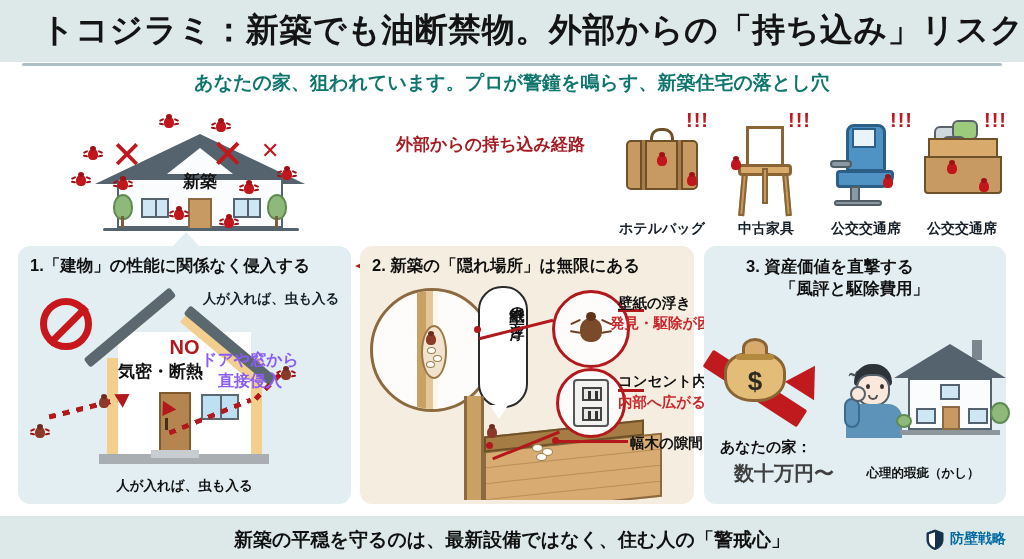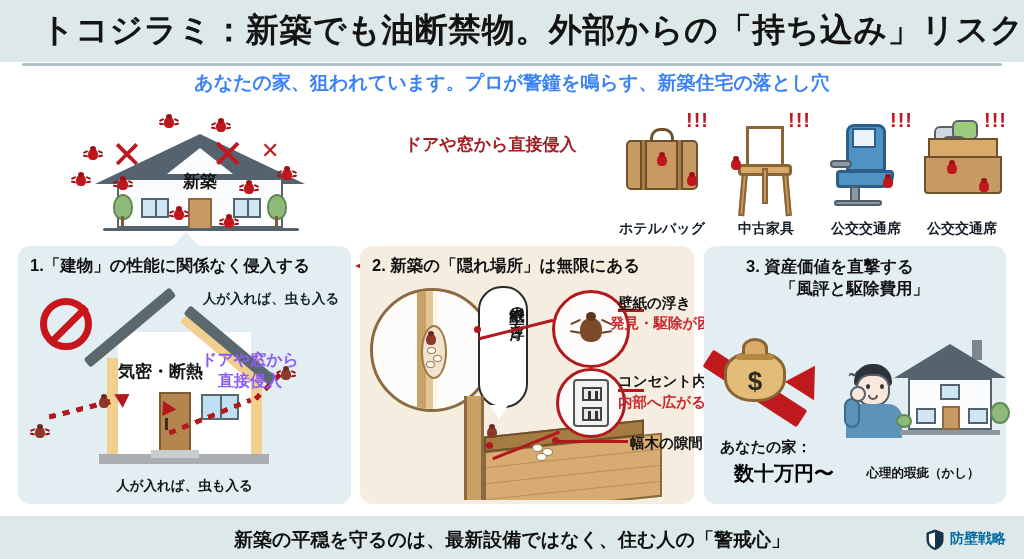--- a/index.html
+++ b/index.html
@@ -21,21 +21,21 @@
     position:absolute;left:0;top:8px;width:1024px;
     text-align:right;font-size:33px;font-weight:bold;letter-spacing:.5px;
     color:#141414;white-space:nowrap;
   }
   .header-rule{
     position:absolute;left:22px;top:63px;width:980px;height:3px;
     background:#aebfc6;border-radius:2px;
   }
   .subtitle{
     position:absolute;left:0;top:70px;width:1024px;text-align:center;
-    font-size:19px;font-weight:bold;color:#3b82f6;white-space:nowrap;
+    font-size:19px;font-weight:bold;color:#0f766e;white-space:nowrap;
   }
 
   
   .top-row{position:absolute;left:0;top:100px;width:1024px;height:138px;}
 
   
   .nb-house{position:absolute;left:95px;top:18px;width:210px;height:112px;}
   .nb-roof{
     position:absolute;left:0;top:16px;width:0;height:0;
     border-left:105px solid transparent;border-right:105px solid transparent;
@@ -214,21 +214,21 @@
   
   .moneybag{position:absolute;left:20px;top:92px;width:62px;height:64px;}
   .mb-body{position:absolute;left:0;top:14px;width:62px;height:50px;background:#e3bd78;border:3px solid #8a6434;border-radius:40% 40% 46% 46%;box-sizing:border-box;}
   .mb-neck{position:absolute;left:18px;top:0px;width:26px;height:20px;background:#d8ab6d;border:3px solid #8a6434;border-radius:50% 50% 20% 20%;box-sizing:border-box;}
   .mb-tie{position:absolute;left:12px;top:16px;width:38px;height:6px;background:#b3893f;border-radius:3px;}
   .mb-dollar{position:absolute;left:0;top:28px;width:62px;text-align:center;font-size:26px;font-weight:bold;color:#2e2a22;}
   .bigarrow{position:absolute;left:4px;top:96px;width:120px;height:62px;}
   .ba-shaft{position:absolute;left:0;top:6px;width:112px;height:20px;background:#c01a1f;transform:rotate(33deg);transform-origin:left center;border-radius:2px;}
   .ba-head{position:absolute;left:82px;top:30px;width:0;height:0;border-left:17px solid transparent;border-right:17px solid transparent;border-top:30px solid #c01a1f;transform:rotate(-28deg);}
   .p3-cost{position:absolute;left:8px;top:192px;width:136px;text-align:left;font-size:15px;font-weight:bold;color:#111;padding-left:8px;box-sizing:border-box;}
-  .p3-cost2{position:absolute;left:8px;top:214px;width:144px;text-align:center;font-size:20px;font-weight:bold;color:#000000;}
+  .p3-cost2{position:absolute;left:8px;top:214px;width:144px;text-align:center;font-size:20px;font-weight:bold;color:#404040;}
   .person{position:absolute;left:138px;top:118px;width:64px;height:72px;}
   .pr-hair{position:absolute;left:12px;top:0px;width:38px;height:22px;background:#2d3338;border-radius:18px 18px 4px 4px;}
   .pr-face{position:absolute;left:14px;top:10px;width:34px;height:32px;background:#fbe8dc;border:2px solid #55606a;border-radius:14px;box-sizing:border-box;}
   .pr-eye{position:absolute;top:20px;width:4px;height:5px;background:#333;border-radius:50%;}
   .pr-mouth{position:absolute;left:26px;top:31px;width:10px;height:5px;border:2px solid #555;border-top:none;border-radius:0 0 8px 8px;box-sizing:border-box;}
   .pr-body{position:absolute;left:4px;top:40px;width:56px;height:34px;background:#5d93b8;border:2px solid #3d6party;border-radius:14px 14px 0 0;box-sizing:border-box;}
   .pr-arm{position:absolute;left:2px;top:34px;width:16px;height:30px;background:#5d93b8;border:2px solid #3d6b8d;border-radius:8px;box-sizing:border-box;}
   .pr-hand{position:absolute;left:8px;top:22px;width:16px;height:16px;background:#fbe8dc;border:2px solid #55606a;border-radius:50%;box-sizing:border-box;}
   .pr-sweat{position:absolute;left:6px;top:-2px;font-size:14px;color:#4a5560;transform:rotate(-18deg);}
   .p3-house{position:absolute;left:190px;top:90px;width:112px;height:104px;}
@@ -417,36 +417,37 @@
           <div class="hd"></div>
         </div>
       <div class="bug" style="left:66px;top:70px;">
           <div class="bd"></div>
           <div class="hd"></div>
         </div>
       <div class="cap">公交交通席</div>
     </div>
   </div>
 
-  <div class="route-label">ドアや窓から直接侵入</div>
+  <div class="route-label">外部からの持ち込み経路</div>
   <div class="pointer"></div>
 
   <div class="panel panel-1">
     <div class="panel-title">1.「建物」の性能に関係なく侵入する</div>
     <div class="p1-note">人が入れば、虫も入る</div>
     <div class="noentry"></div>
 
     <div class="p1-house">
       <div class="p1-wallL"></div>
       <div class="p1-wallR"></div>
       <div class="p1-inner"></div>
       <div class="p1-gableL"></div>
       <div class="p1-gableR"></div>
       <div class="p1-roof-l"></div>
       <div class="p1-roof-r"></div>
+      <div class="p1-no">NO</div>
       <div class="p1-kimitsu">気密・断熱</div>
       <div class="p1-win"></div>
       <div class="p1-door"></div>
       <div class="p1-knob"></div>
       <div class="p1-floor"></div>
       <div class="p1-step"></div>
     </div>
 
     <div class="dotpath" style="left:30px;top:160px;width:70px;transform:rotate(-14deg);"></div>
     <div class="dothead" style="left:98px;top:145px;border-bottom:13px solid #b3181d;transform:rotate(58deg);"></div>

